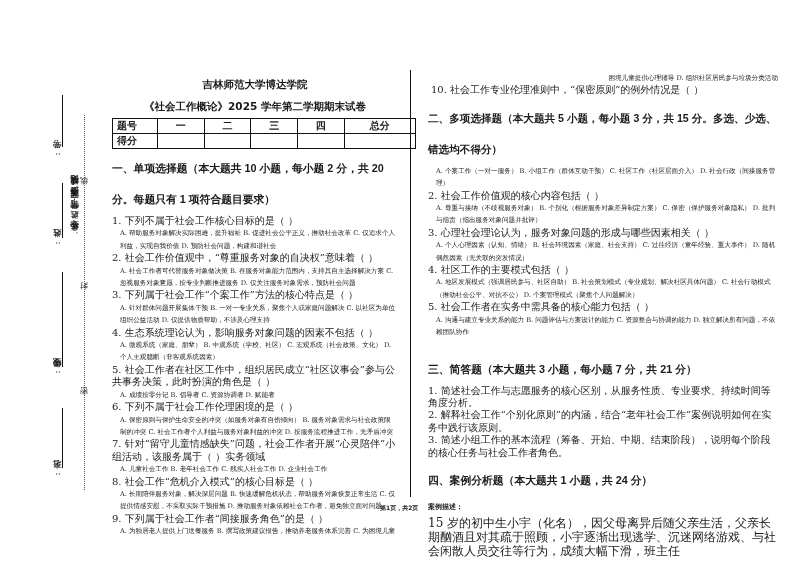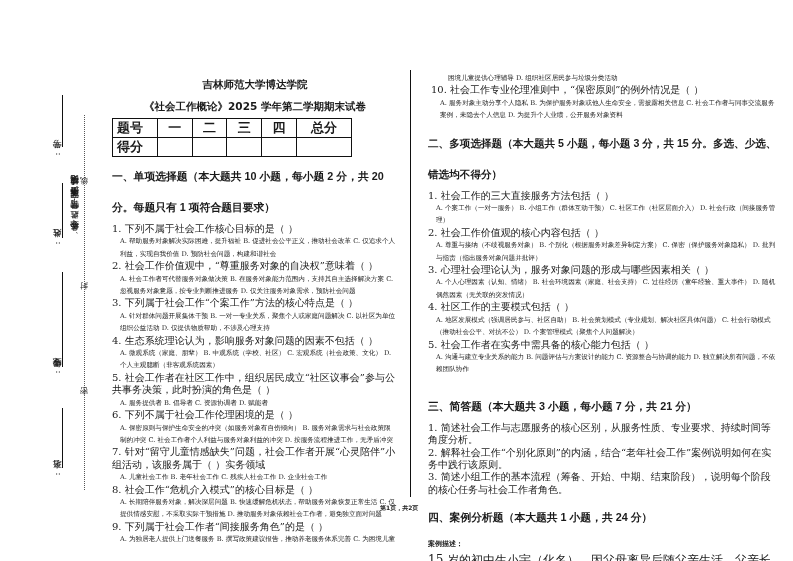--- a/index.html
+++ b/index.html
@@ -13,21 +13,21 @@
     font-size:9px; line-height:1; white-space:nowrap; letter-spacing:0.5px;
   }
   .vline { position:absolute; width:1px; background:#111; }
   .dotline { position:absolute; left:84px; width:0; border-left:1px dotted #555; }
   .seal-char { position:absolute; left:80px; font-size:8px; background:#fff; writing-mode: vertical-rl; transform: rotate(180deg); }
 
   
   .col-left { position:absolute; left:112px; top:78px; width:286px; }
   .school { text-align:center; font-size:10.5px; font-weight:bold; margin-bottom:8px; font-family:"DejaVu Sans", sans-serif; }
   .exam-title { text-align:center; font-size:10.5px; font-weight:bold; margin-bottom:4px; font-family:"DejaVu Sans", sans-serif; }
-  table.score { border-collapse:collapse; width:240px; font-size:13px; font-weight:bold; font-family:"DejaVu Sans", sans-serif; }
+  table.score { border-collapse:collapse; width:304px; font-size:10px; font-weight:bold; font-family:"DejaVu Sans", sans-serif; }
   table.score td { border:1px solid #111; height:9px; padding:0 4px; text-align:center; }
   table.score td:first-child { text-align:left; width:36px; }
   .sec-head { font-size:10.8px; font-weight:bold; line-height:31px; font-family:Liberation Sans, sans-serif; }
   .q { font-size:10px; line-height:12.4px; }
   .opt { font-size:6.6px; line-height:12.4px; padding-left:8px; padding-right:2px; text-indent:0; }
   .divider { position:absolute; left:410px; top:70px; width:1px; height:427px; background:#111; }
   .col-right { position:absolute; left:428px; top:72px; width:352px; }
   .footer { position:absolute; left:380px; top:504px; font-size:6px; font-weight:bold; font-family:"DejaVu Sans", sans-serif; }
   .case-label { font-size:7px; font-weight:bold; margin:6px 0 4px; font-family:"DejaVu Sans", sans-serif; }
   .case-text { font-size:12px; line-height:14px; }
@@ -94,21 +94,21 @@
     <div>
       <div class="q">3. 下列属于社会工作“个案工作”方法的核心特点是（ ）</div>
       <div class="opt">A. 针对群体问题开展集体干预 B. 一对一专业关系，聚焦个人或家庭问题解决 C. 以社区为单位组织公益活动 D. 仅提供物质帮助，不涉及心理支持</div>
     </div>
     <div>
       <div class="q">4. 生态系统理论认为，影响服务对象问题的因素不包括（ ）</div>
       <div class="opt">A. 微观系统（家庭、朋辈） B. 中观系统（学校、社区） C. 宏观系统（社会政策、文化） D. 个人主观臆断（非客观系统因素）</div>
     </div>
     <div>
       <div class="q">5. 社会工作者在社区工作中，组织居民成立“社区议事会”参与公共事务决策，此时扮演的角色是（ ）</div>
-      <div class="opt">A. 服务提供者 B. 倡导者 C. 资源协调者 D. 赋能者</div>
+      <div class="opt">A. 成绩按零分记 B. 倡导者 C. 资源协调者 D. 赋能者</div>
     </div>
     <div>
       <div class="q">6. 下列不属于社会工作伦理困境的是（ ）</div>
       <div class="opt">A. 保密原则与保护生命安全的冲突（如服务对象有自伤倾向） B. 服务对象需求与社会政策限制的冲突 C. 社会工作者个人利益与服务对象利益的冲突 D. 按服务流程推进工作，无矛盾冲突</div>
     </div>
     <div>
       <div class="q">7. 针对“留守儿童情感缺失”问题，社会工作者开展“心灵陪伴”小组活动，该服务属于（ ）实务领域</div>
       <div class="opt">A. 儿童社会工作 B. 老年社会工作 C. 残疾人社会工作 D. 企业社会工作</div>
     </div>
     <div>
@@ -118,32 +118,30 @@
     <div>
       <div class="q">9. 下列属于社会工作者“间接服务角色”的是（ ）</div>
       <div class="opt" style="height:12px; overflow:hidden;">A. 为独居老人提供上门送餐服务 B. 撰写政策建议报告，推动养老服务体系完善 C. 为困境儿童提供心理辅导 D. 组织社区居民参与垃圾分类活动</div>
     </div>
   </div>
 </div>
 
 <div class="divider"></div>
 
 <div class="col-right">
-  <div class="opt" style="padding-left:20px;">困境儿童提供心理辅导 D. 组织社区居民参与垃圾分类活动</div>
+  <div class="opt" style="padding-left:20px;text-align:right;">困境儿童提供心理辅导 D. 组织社区居民参与垃圾分类活动</div>
 
   <div>
     <div class="q" style="padding-left:3px;">10. 社会工作专业伦理准则中，“保密原则”的例外情况是（ ）</div>
-    <div class="opt" style="padding-left:12px;">A. 服务对象主动分享个人隐私 B. 为保护服务对象或他人生命安全，需披露相关信息 C. 社会工作者与同事交流服务案例，未隐去个人信息 D. 为提升个人业绩，公开服务对象资料</div>
   </div>
 
   <div class="sec-head" style="margin-top:6px; font-size:10.6px;">二、多项选择题（本大题共 5 小题，每小题 3 分，共 15 分。多选、少选、错选均不得分）</div>
 
   <div>
     <div>
-      <div class="q">1. 社会工作的三大直接服务方法包括（ ）</div>
       <div class="opt">A. 个案工作（一对一服务） B. 小组工作（群体互动干预） C. 社区工作（社区层面介入） D. 社会行政（间接服务管理）</div>
     </div>
     <div>
       <div class="q">2. 社会工作价值观的核心内容包括（ ）</div>
       <div class="opt">A. 尊重与接纳（不歧视服务对象） B. 个别化（根据服务对象差异制定方案） C. 保密（保护服务对象隐私） D. 批判与指责（指出服务对象问题并批评）</div>
     </div>
     <div>
       <div class="q">3. 心理社会理论认为，服务对象问题的形成与哪些因素相关（ ）</div>
       <div class="opt">A. 个人心理因素（认知、情绪） B. 社会环境因素（家庭、社会支持） C. 过往经历（童年经验、重大事件） D. 随机偶然因素（无关联的突发情况）</div>
     </div>

